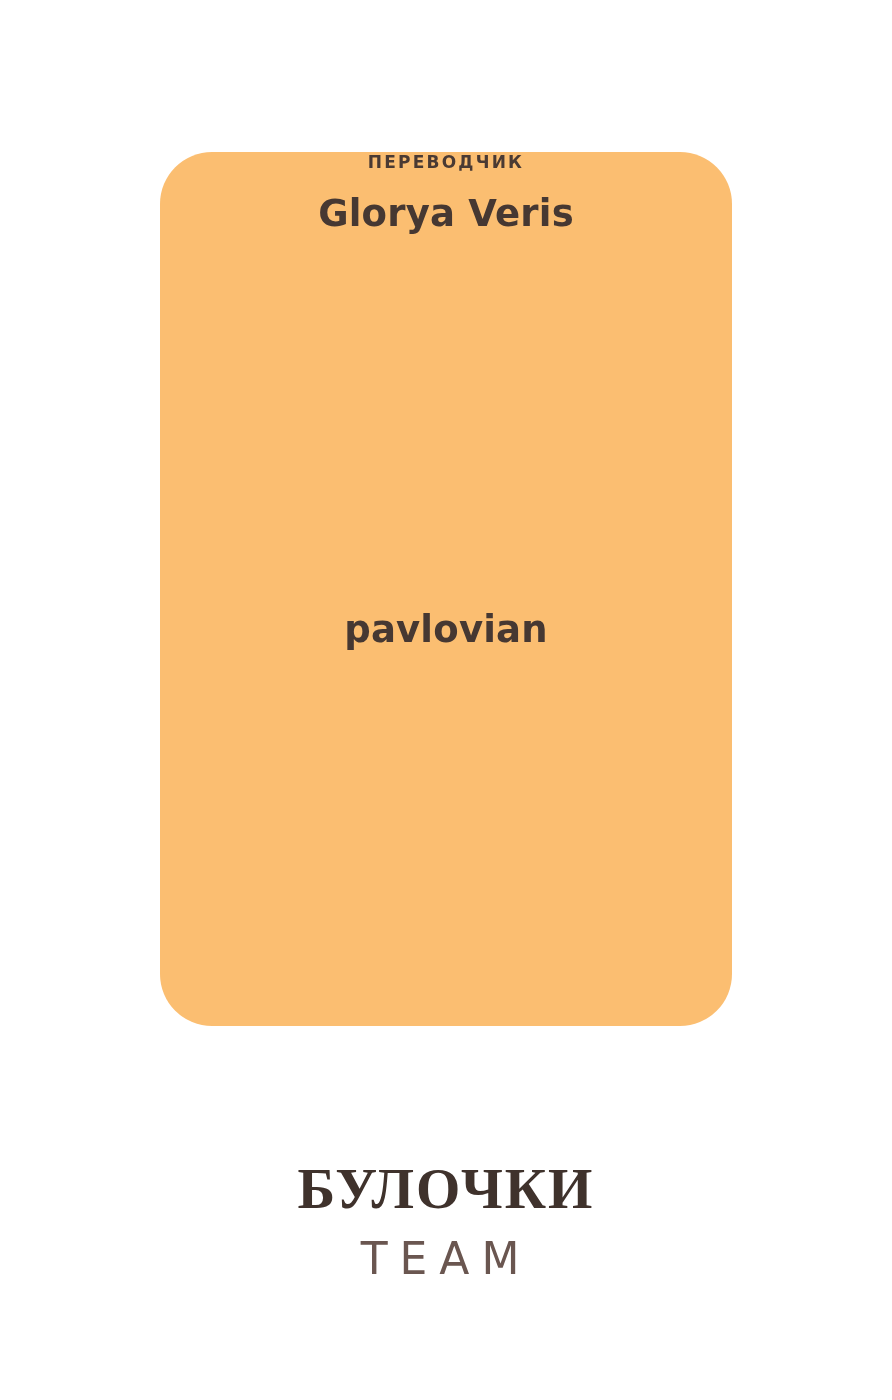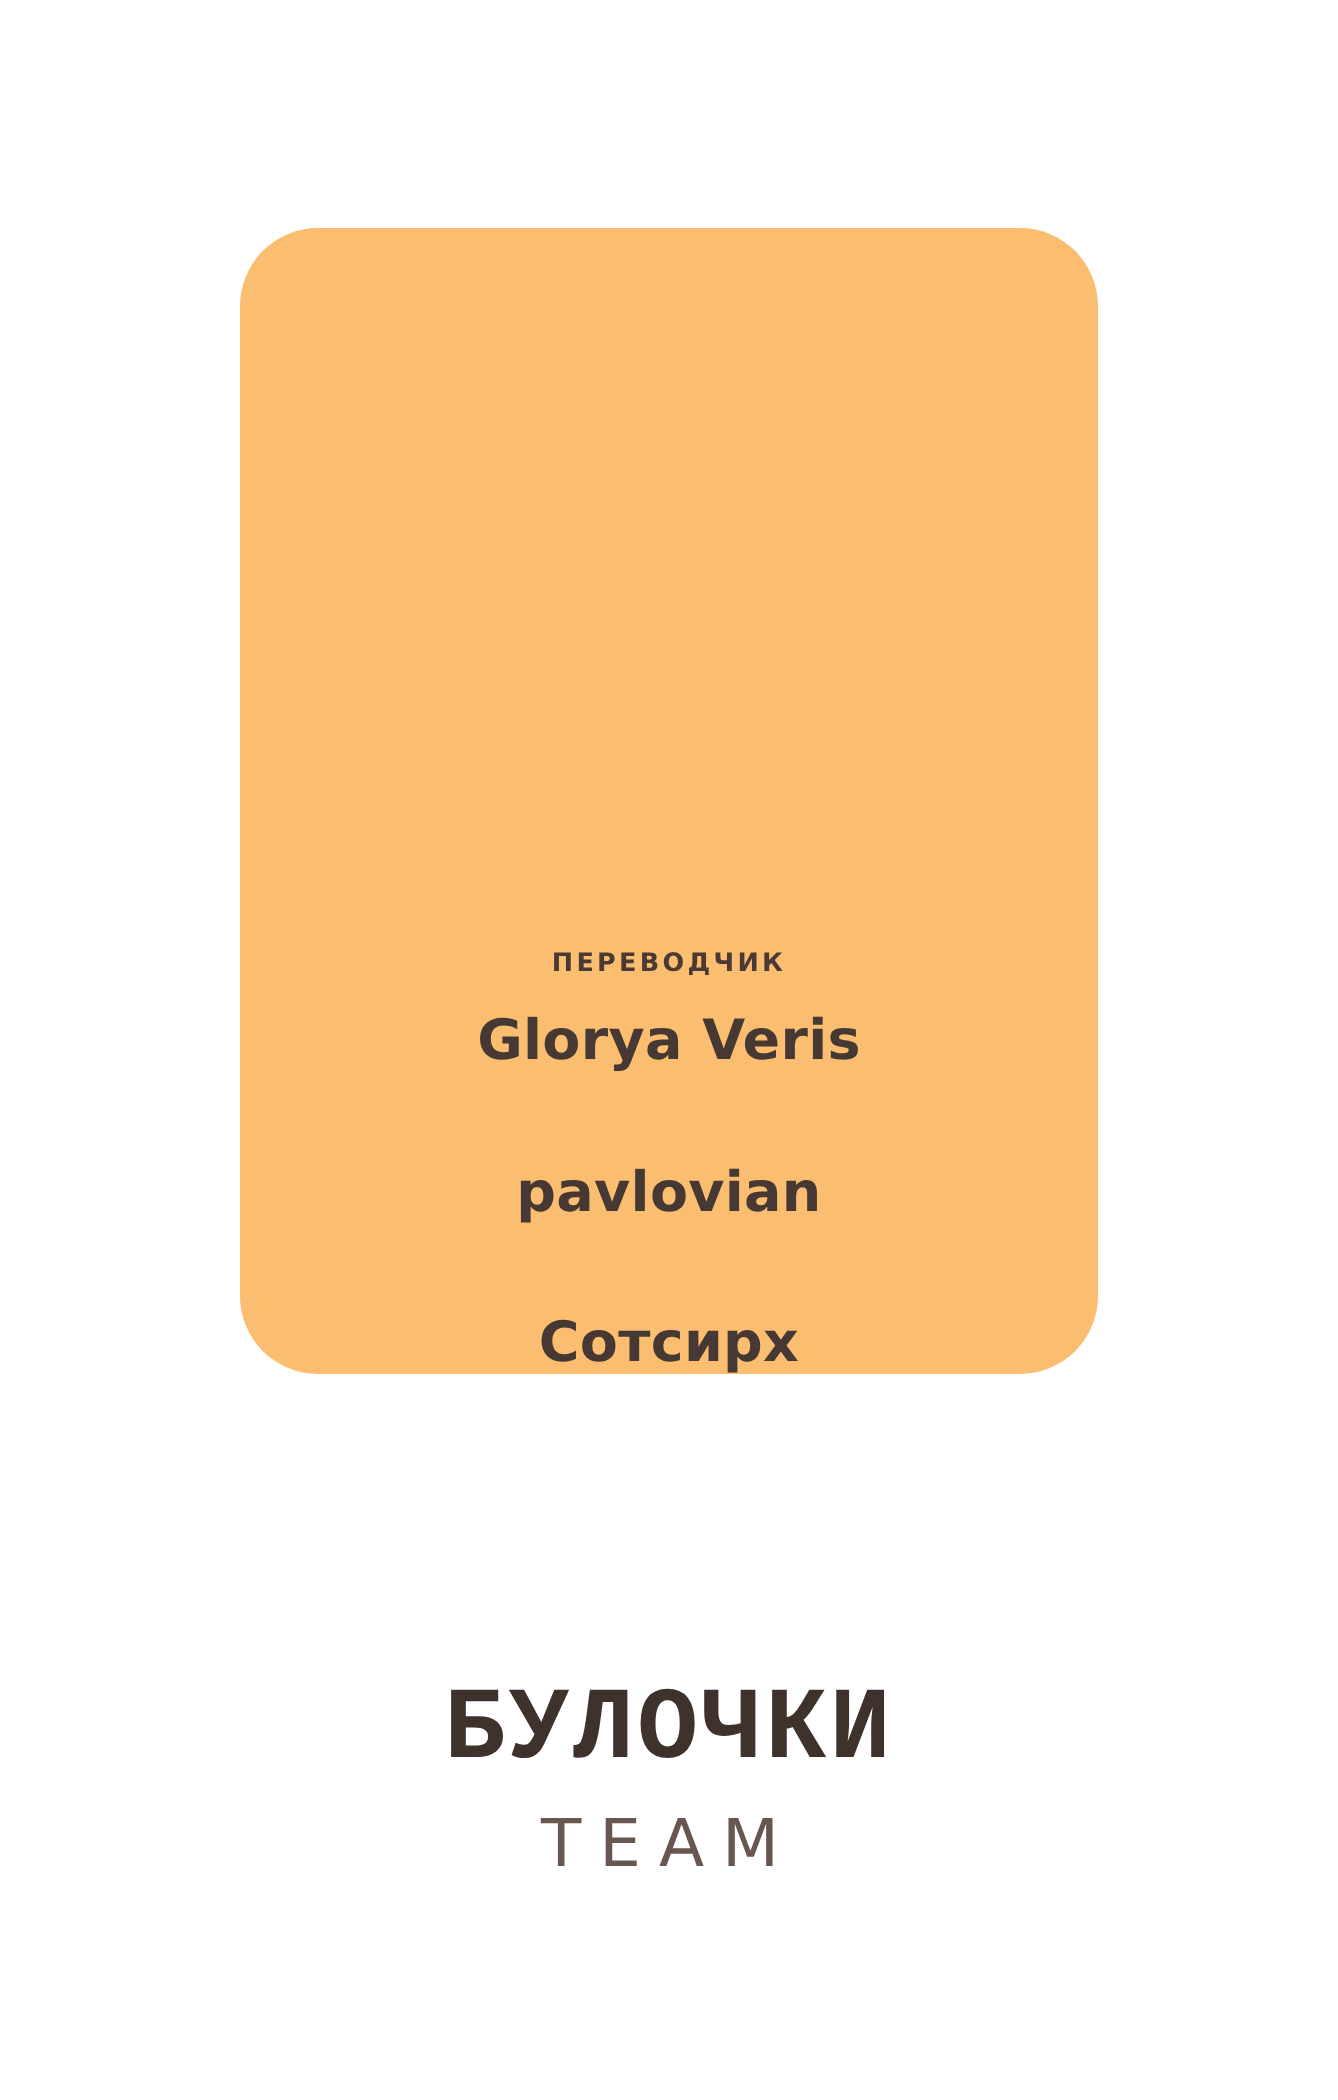--- a/index.html
+++ b/index.html
@@ -17,27 +17,27 @@
     position: relative;
     width: 892px;
     height: 1400px;
     background: #ffffff;
   }
   .credits-card {
     position: absolute;
     left: 160px;
     top: 152px;
     width: 572px;
-    height: 764px;
+    height: 874px;
     background: #fbbe71;
     border-radius: 52px;
     display: flex;
     flex-direction: column;
     align-items: center;
-    justify-content: flex-end;
+    justify-content: space-between;
     box-sizing: border-box;
     padding: 0 18px;
   }
   .credit-block {
     width: 100%;
     text-align: center;
     margin-bottom: 60px;
   }
   .credit-block:last-child {
     margin-bottom: 0;
@@ -63,26 +63,27 @@
     font-size: 36px;
   }
   .footer {
     position: absolute;
     left: 0;
     top: 1120px;
     width: 892px;
     text-align: center;
   }
   .brand-main {
-    font-size: 68px;
+    font-size: 57px;
     font-weight: bold;
     color: #3f322c;
     letter-spacing: 2px;
     line-height: 1;
-    font-family: Liberation Mono, monospace;
+    font-family: Liberation Serif, serif;
+    margin-top: 40px;
   }
   .brand-sub {
     margin-top: 16px;
     font-size: 44px;
     letter-spacing: 12px;
     color: #6a5650;
     font-weight: normal;
     font-family: "DejaVu Sans", sans-serif;
   }
 </style>
@@ -96,21 +97,20 @@
     <div class="credit-block">
       <div class="credit-role">ПЕРЕВОДЧИК</div>
       <div class="credit-name">Glorya Veris</div>
     </div>
 
     <div class="credit-block">
       <div class="credit-name">pavlovian</div>
     </div>
 
     <div class="credit-block">
-      <div class="credit-name">Сотсирх</div>
     </div>
 
 
   </div>
 
   <div class="footer">
     <div class="brand-main">БУЛОЧКИ</div>
     <div class="brand-sub">TEAM</div>
   </div>
 

